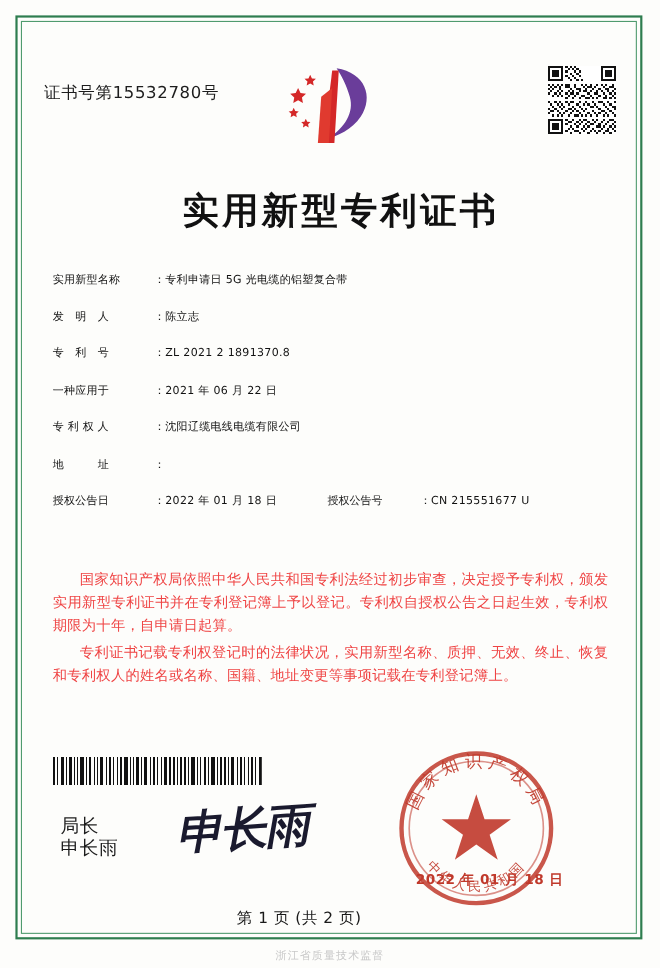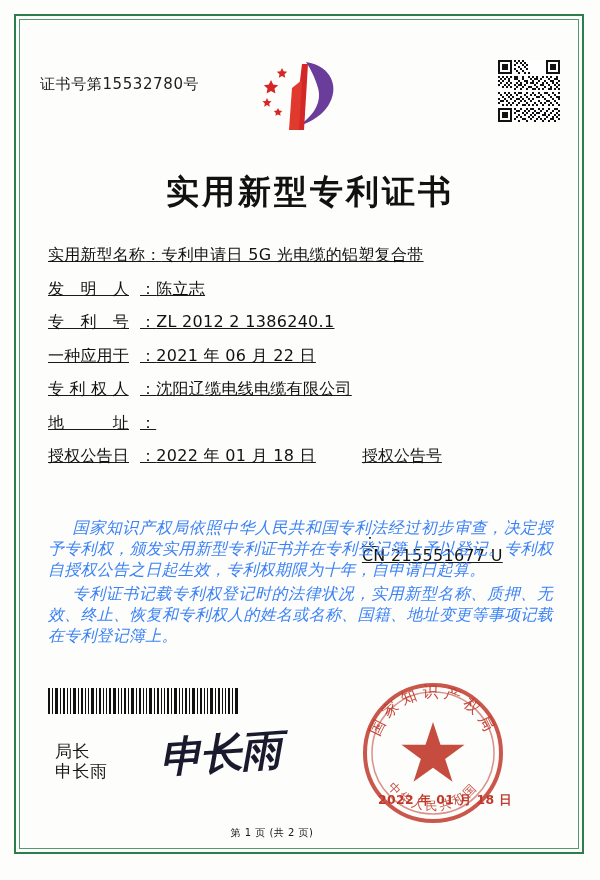--- a/index.html
+++ b/index.html
@@ -88,61 +88,58 @@
   .fields {
     position: absolute;
     left: 48px;
     top: 247px;
     width: 500px;
   }
   .field-row {
     display: flex;
     align-items: baseline;
     margin-bottom: 17.5px;
-    font-size: 16px;
+    font-size: 10px;
     line-height: 16px;
-    text-decoration: underline;
   }
   .f-label {
     flex: 0 0 92px;
     letter-spacing: 0.2px;
     color: #111;
     white-space: nowrap;
   }
   .f-value {
     color: #111;
     letter-spacing: 0.3px;
   }
   .field-row.two-col .col2 {
     display: flex;
     align-items: baseline;
     margin-left: 46px;
-    flex-direction: column;
   }
   .field-row.two-col .col2 .f-label2 {
     flex: 0 0 84px;
     white-space: nowrap;
   }
 
   
   .para-block {
     position: absolute;
     left: 48px;
     top: 517px;
     width: 505px;
   }
   .para {
-    font-size: 16px;
+    font-size: 13px;
     line-height: 21px;
     text-indent: 24.6px;
     text-align: justify;
     letter-spacing: 0.2px;
-    color: #3b82f6;
+    color: #ef4444;
     margin: 0 0 3px 0;
-    font-style: italic;
   }
 
   
   .barcode {
     position: absolute;
     left: 48px;
     top: 688px;
     width: 190px;
     height: 26px;
   }
@@ -188,21 +185,21 @@
     font-weight: bold;
   }
 
   
   .page-footer {
     position: absolute;
     left: 0;
     top: 826px;
     width: 544px;
     text-align: center;
-    font-size: 10px;
+    font-size: 14px;
     color: #1a1a1a;
     letter-spacing: 0.5px;
   }
   .bottom-ghost {
     position: absolute;
     left: 0;
     top: 862px;
     width: 600px;
     text-align: center;
     font-size: 10px;
@@ -488,21 +485,21 @@
 
     <div class="field-row">
       <span class="f-label">发　明　人</span>
       <span class="f-label" style="flex:0 0 10px">：</span>
       <span class="f-value">陈立志</span>
     </div>
 
     <div class="field-row">
       <span class="f-label">专　利　号</span>
       <span class="f-label" style="flex:0 0 10px">：</span>
-      <span class="f-value">ZL 2012 2 1386240.1</span>
+      <span class="f-value">ZL 2021 2 1891370.8</span>
     </div>
 
     <div class="field-row">
       <span class="f-label">一种应用于</span>
       <span class="f-label" style="flex:0 0 10px">：</span>
       <span class="f-value">2021 年 06 月 22 日</span>
     </div>
 
     <div class="field-row">
       <span class="f-label">专 利 权 人</span>
@@ -614,14 +611,15 @@
         <textPath href="#arcTop" startOffset="50%" text-anchor="middle">国家知识产权局</textPath>
       </text>
       <text font-family="DejaVu Sans, sans-serif" font-size="12" fill="#c0392b" opacity="0.9" letter-spacing="3">
         <textPath href="#arcBot" startOffset="50%" text-anchor="middle">中华人民共和国</textPath>
       </text>
     </svg>
   </div>
   <div class="seal-date">2022 年 01 月 18 日</div>
 
   <div class="page-footer">第 1 页 (共 2 页)</div>
+  <div class="bottom-ghost">浙江省质量技术监督</div>
 
 </div>
 
 </body></html>

